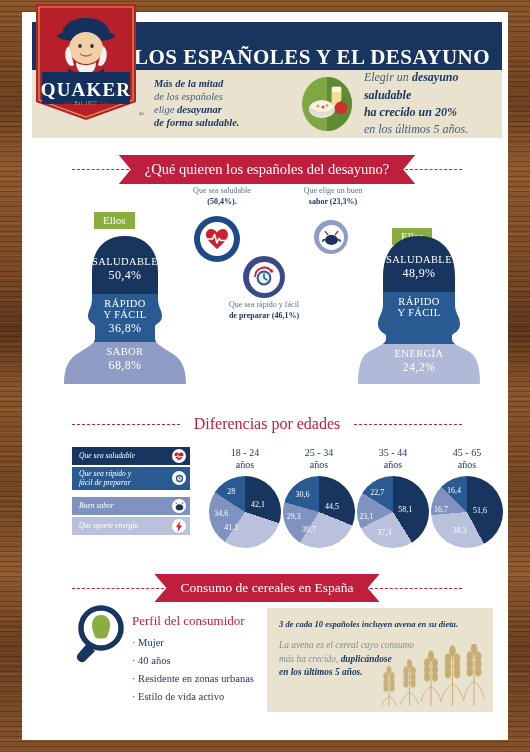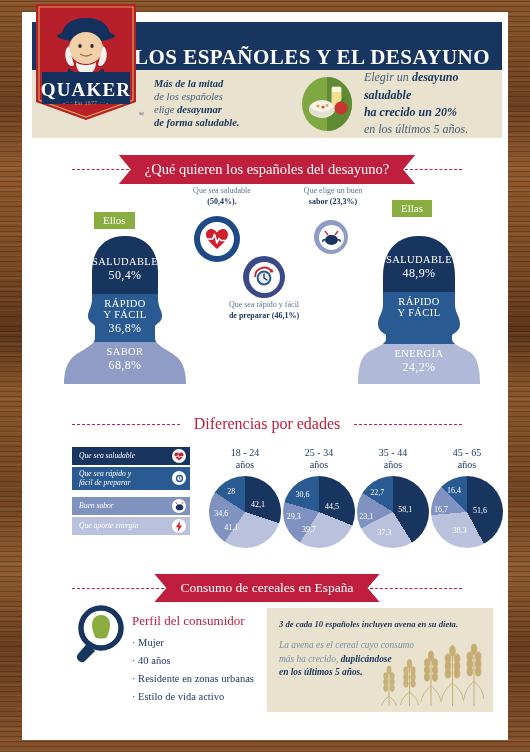--- a/index.html
+++ b/index.html
@@ -99,21 +99,21 @@
   
   #sec1 { position: absolute; left: 0; top: 170px; width: 486px; height: 215px; }
 
   .gender-tag {
     position: absolute;
     background: #8aad3f; color: #ffffff;
     font-size: 11px; padding: 2px 9px 3px;
     font-family: "Liberation Serif", serif;
   }
   #tag-ellos { left: 70px; top: 28px; }
-  #tag-ellas { left: 368px; top: 16px; }
+  #tag-ellas { left: 368px; top: 44px; }
 
   .silo { position: absolute; width: 126px; height: 155px; }
   #silo-m { left: 38px; top: 50px; }
   #silo-f { left: 332px; top: 50px; }
   .silo svg { display: block; }
   .silo .lbl {
     position: absolute; width: 100%; text-align: center;
     color: #fff; font-family: "Liberation Serif", serif;
     letter-spacing: .4px;
   }

